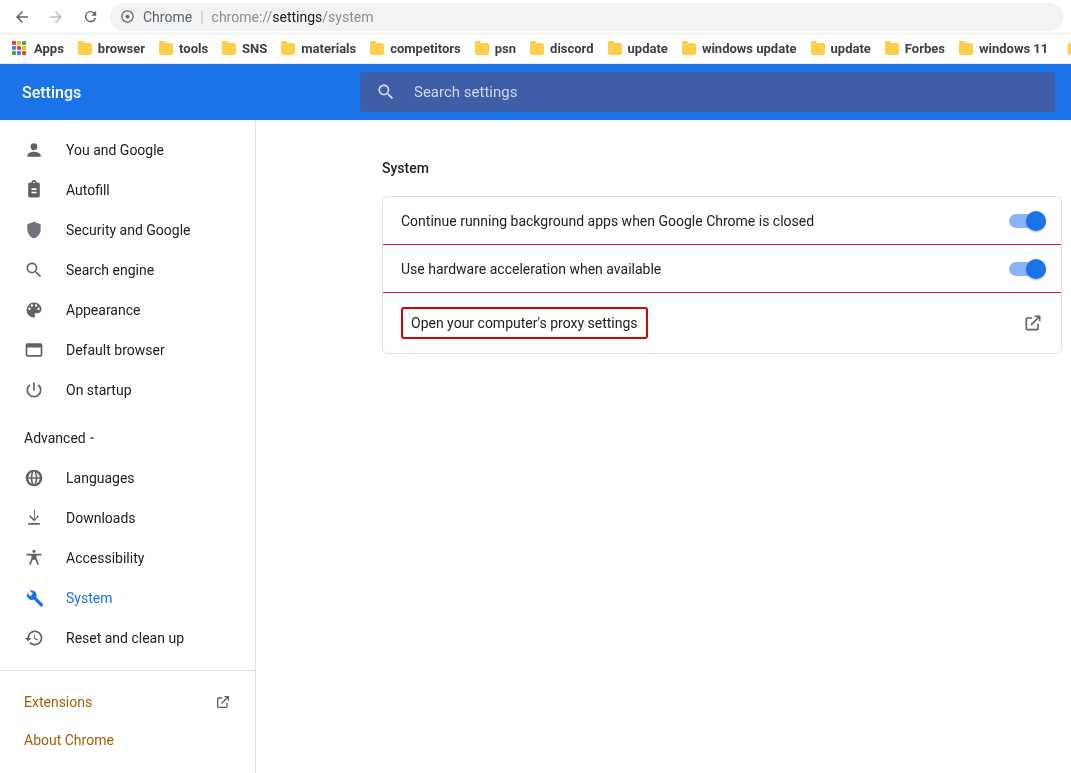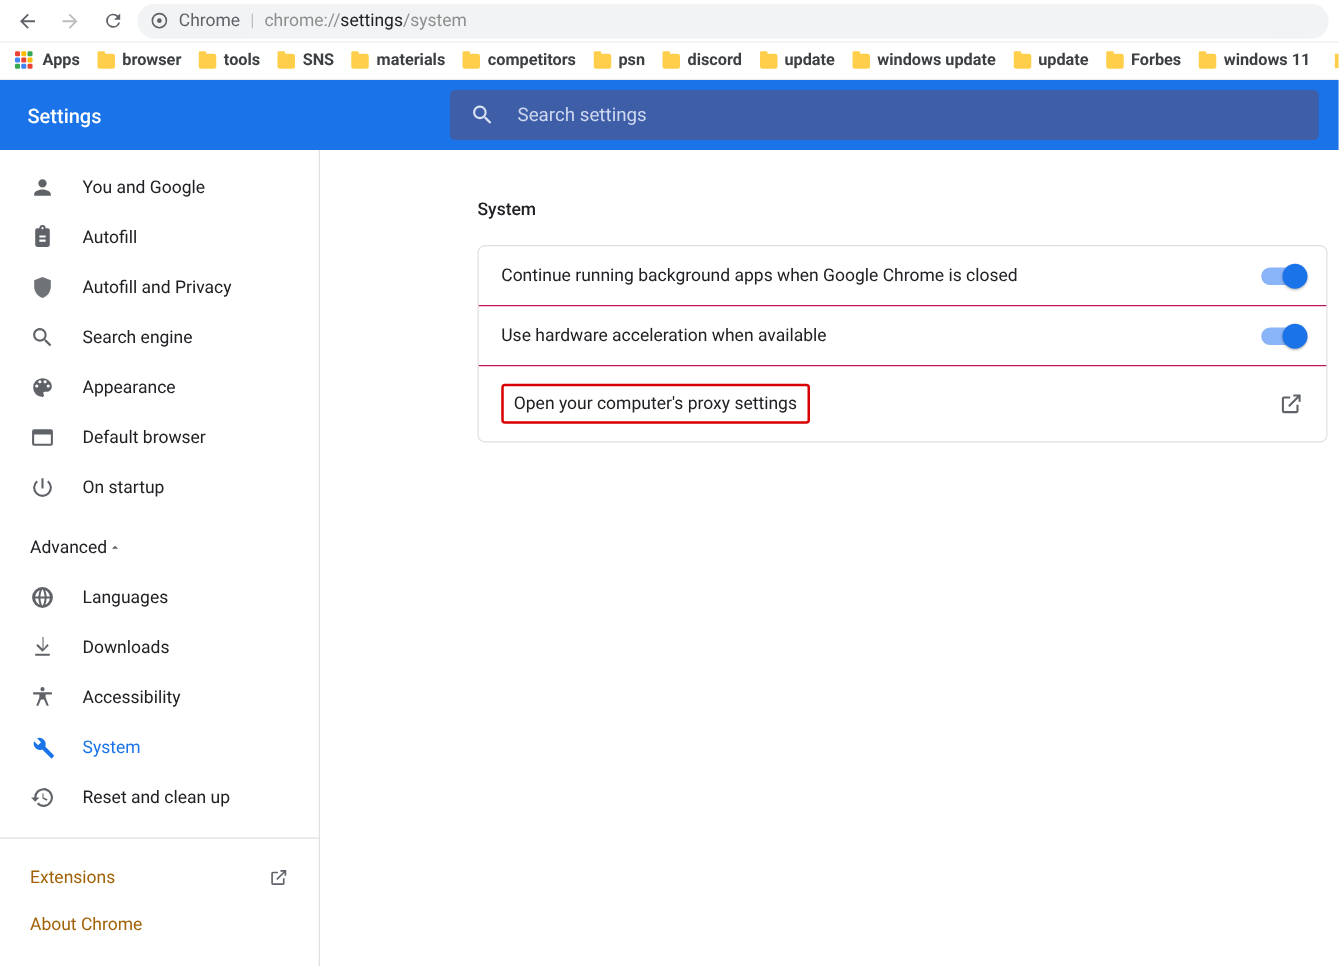--- a/index.html
+++ b/index.html
@@ -243,21 +243,21 @@
         </span>
       <span>Autofill</span>
     </div>
     <div class="side-item">
       <span class="ic">
           <svg width="20" height="20" viewBox="0 0 24 24">
             <path fill="currentColor" d="M12 2 4 5v6c0 5 3.4 9.7 8 11 4.6-1.3 8-6 8-11V5z" fill-opacity=".9"></path>
             <path fill="#fff" d="M12 2v20c4.6-1.3 8-6 8-11V5z" opacity=".001"></path>
           </svg>
         </span>
-      <span>Autofill and Privacy</span>
+      <span>Security and Google</span>
     </div>
     <div class="side-item">
       <span class="ic">
           <svg width="20" height="20" viewBox="0 0 24 24">
             <path fill="currentColor" d="M15.5 14h-.8l-.3-.3a6.5 6.5 0 1 0-.7.7l.3.3v.8l5 5 1.5-1.5-5-5zm-6 0a4.5 4.5 0 1 1 0-9 4.5 4.5 0 0 1 0 9z"></path>
           </svg>
         </span>
       <span>Search engine</span>
     </div>
     <div class="side-item">

